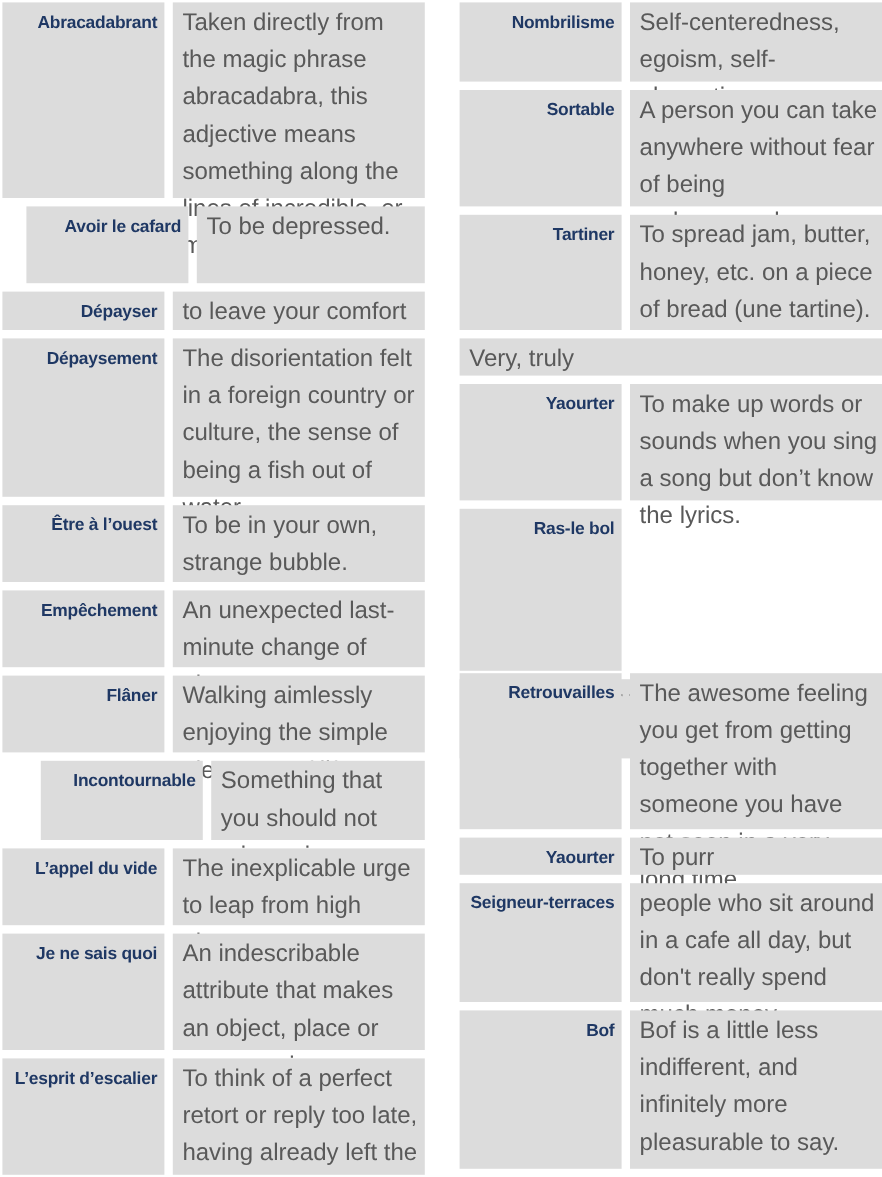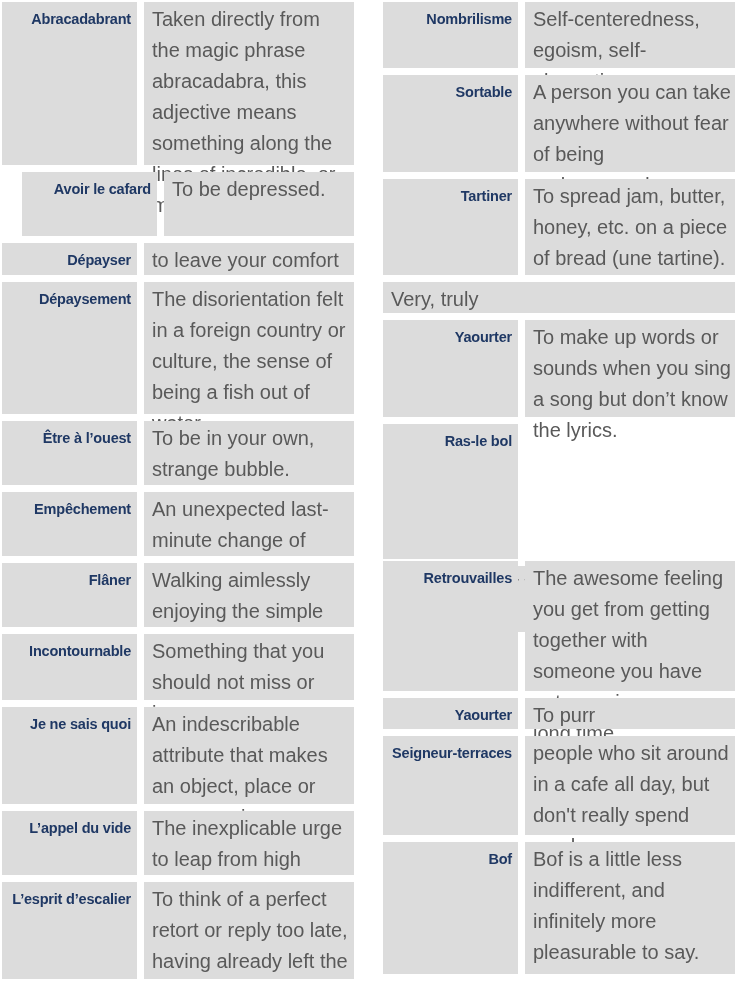--- a/index.html
+++ b/index.html
@@ -84,31 +84,31 @@
         <div class="def">To be in your own, strange bubble.</div>
       </div>
       <div class="row" style="min-height: 64px;">
         <div class="term">Empêchement</div>
         <div class="def">An unexpected last-minute change of plans.</div>
       </div>
       <div class="row" style="min-height: 64px;">
         <div class="term">Flâner</div>
         <div class="def">Walking aimlessly enjoying the simple pleasures of life.</div>
       </div>
-      <div class="row" style="min-height: 66px;">
+      <div class="row" style="min-height: 66px; margin-left: 32px;">
         <div class="term">Incontournable</div>
         <div class="def">Something that you should not miss or ignore.</div>
+      </div>
+      <div class="row" style="min-height: 64px;">
+        <div class="term">L’appel du vide</div>
+        <div class="def">The inexplicable urge to leap from high places.</div>
       </div>
       <div class="row" style="min-height: 97px;">
         <div class="term">Je ne sais quoi</div>
         <div class="def">An indescribable attribute that makes an object, place or person unique.</div>
-      </div>
-      <div class="row" style="min-height: 64px;">
-        <div class="term">L’appel du vide</div>
-        <div class="def">The inexplicable urge to leap from high places.</div>
       </div>
       <div class="row" style="min-height: 97px;">
         <div class="term">L’esprit d’escalier</div>
         <div class="def">To think of a perfect retort or reply too late, having already left the room.</div>
       </div>
     </div>
   <div class="col">
       <div class="row" style="min-height: 66px;">
         <div class="term">Nombrilisme</div>
         <div class="def">Self-centeredness, egoism, self-absorption.</div>

